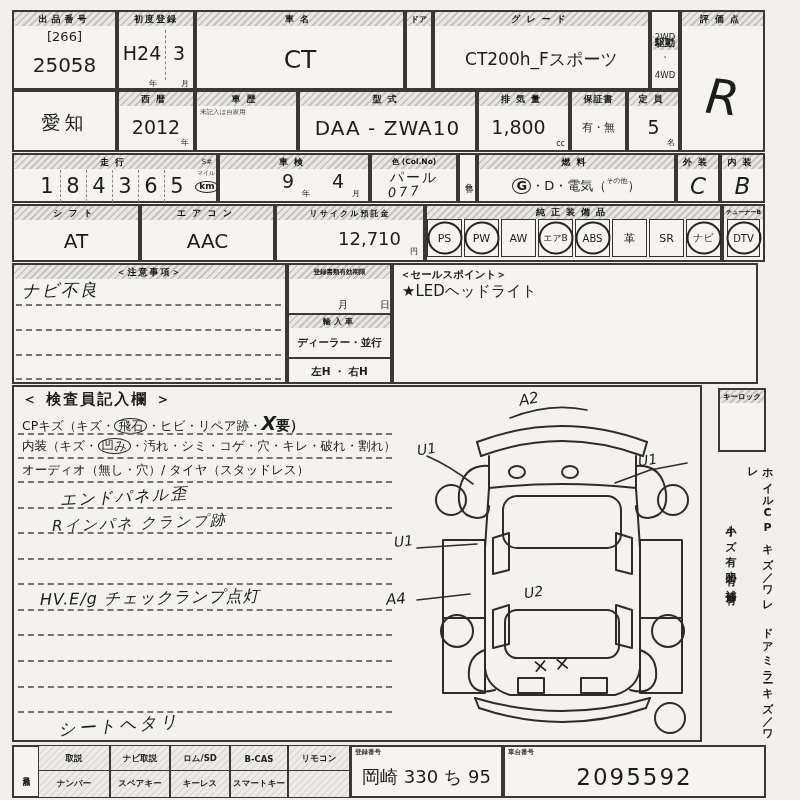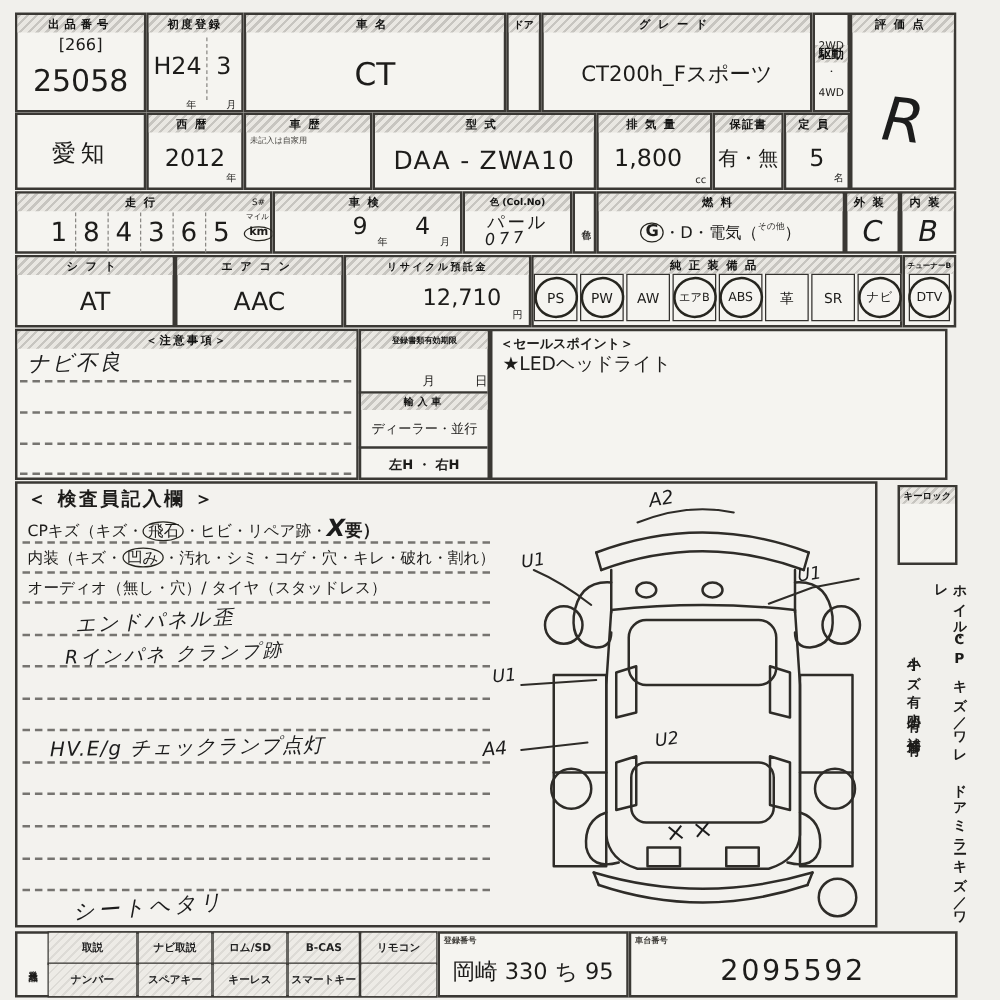--- a/index.html
+++ b/index.html
@@ -29,21 +29,21 @@
   svg .ann{stroke-width:1.6;}
 </style>
 </head>
 <body>
 
 <div id="sheet">
 
   <div class="box" style="left:12px;top:10px;width:105px;height:80px;">
     <div class="hd" style="letter-spacing:4px;">出品番号</div>
     <div class="ab c" style="left:0;right:0;top:16px;height:16px;font-size:13px;">[266]</div>
-    <div class="ab c" style="left:0;right:0;top:34px;height:38px;font-size:24px;">25058</div>
+    <div class="ab c" style="left:0;right:0;top:34px;height:38px;font-size:20px;">25058</div>
   </div>
 
   <div class="box" style="left:117px;top:10px;width:78px;height:80px;">
     <div class="hd" style="letter-spacing:2px;">初度登録</div>
     <div class="ab c" style="left:2px;top:20px;width:42px;height:42px;font-size:19px;">H24</div>
     <div class="ab" style="left:46px;top:18px;height:50px;border-left:1.5px dashed #8a8884;"></div>
     <div class="ab c" style="left:48px;top:20px;width:24px;height:42px;font-size:19px;">3</div>
     <div class="ab tiny" style="left:30px;top:66px;">年</div>
     <div class="ab tiny" style="left:62px;top:66px;">月</div>
   </div>
@@ -95,21 +95,21 @@
   </div>
 
   <div class="box" style="left:477px;top:90px;width:93px;height:62px;text-align:center;">
     <div class="hd">排気量</div>
     <div class="ab c" style="left:0;right:10px;top:18px;height:34px;font-size:19px;">1,800</div>
     <div class="ab tiny" style="right:3px;bottom:2px;">cc</div>
   </div>
 
   <div class="box" style="left:570px;top:90px;width:57px;height:62px;">
     <div class="hd" style="letter-spacing:1px;">保証書</div>
-    <div class="ab c" style="left:0;right:0;top:18px;height:34px;font-size:16px;">有・無</div>
+    <div class="ab c" style="left:0;right:0;top:18px;height:34px;font-size:11px;">有・無</div>
   </div>
 
   <div class="box" style="left:627px;top:90px;width:53px;height:62px;">
     <div class="hd">定員</div>
     <div class="ab c" style="left:0;right:0;top:18px;height:34px;font-size:19px;">5</div>
     <div class="ab tiny" style="right:3px;bottom:2px;">名</div>
   </div>
 
   <div class="box" style="left:12px;top:153px;width:206px;height:50px;">
     <div class="hd">走行</div>
@@ -224,21 +224,21 @@
   <div class="ndot" style="top:329px;"></div>
   <div class="ndot" style="top:354px;"></div>
   <div class="ndot" style="top:378px;"></div>
 
   <div class="box" style="left:287px;top:263px;width:105px;height:121px;">
     <div class="hd" style="letter-spacing:0;font-size:6.5px;">登録書類有効期限</div>
     <div class="ab" style="left:49px;top:33px;font-size:10px;">月</div>
     <div class="ab" style="left:91px;top:33px;font-size:10px;">日</div>
     <div class="ab" style="left:-2px;top:48px;width:103px;border-top:2px solid #3a3834;"></div>
     <div class="hd" style="top:50px;height:13px;letter-spacing:3px;font-size:8px;">輸入車</div>
-    <div class="ab c" style="left:0;right:0;top:66px;height:24px;font-size:10.5px;font-weight:normal;">ディーラー・並行</div>
+    <div class="ab c" style="left:0;right:0;top:66px;height:24px;font-size:10.5px;font-weight:bold;">ディーラー・並行</div>
     <div class="ab" style="left:-2px;top:92px;width:103px;border-top:2px solid #3a3834;"></div>
     <div class="ab c" style="left:0;right:0;top:95px;height:23px;font-size:10.5px;font-weight:bold;">左H ・ 右H</div>
   </div>
 
   <div class="box" style="left:392px;top:263px;width:366px;height:121px;">
     <div class="ab" style="left:6px;top:3px;font-size:10.5px;font-weight:bold;">＜セールスポイント＞</div>
     <div class="ab" style="left:8px;top:17px;font-size:15px;">★LEDヘッドライト</div>
   </div>
 
   <div class="box" style="left:12px;top:385px;width:690px;height:357px;background:#f3f2ee;"></div>

